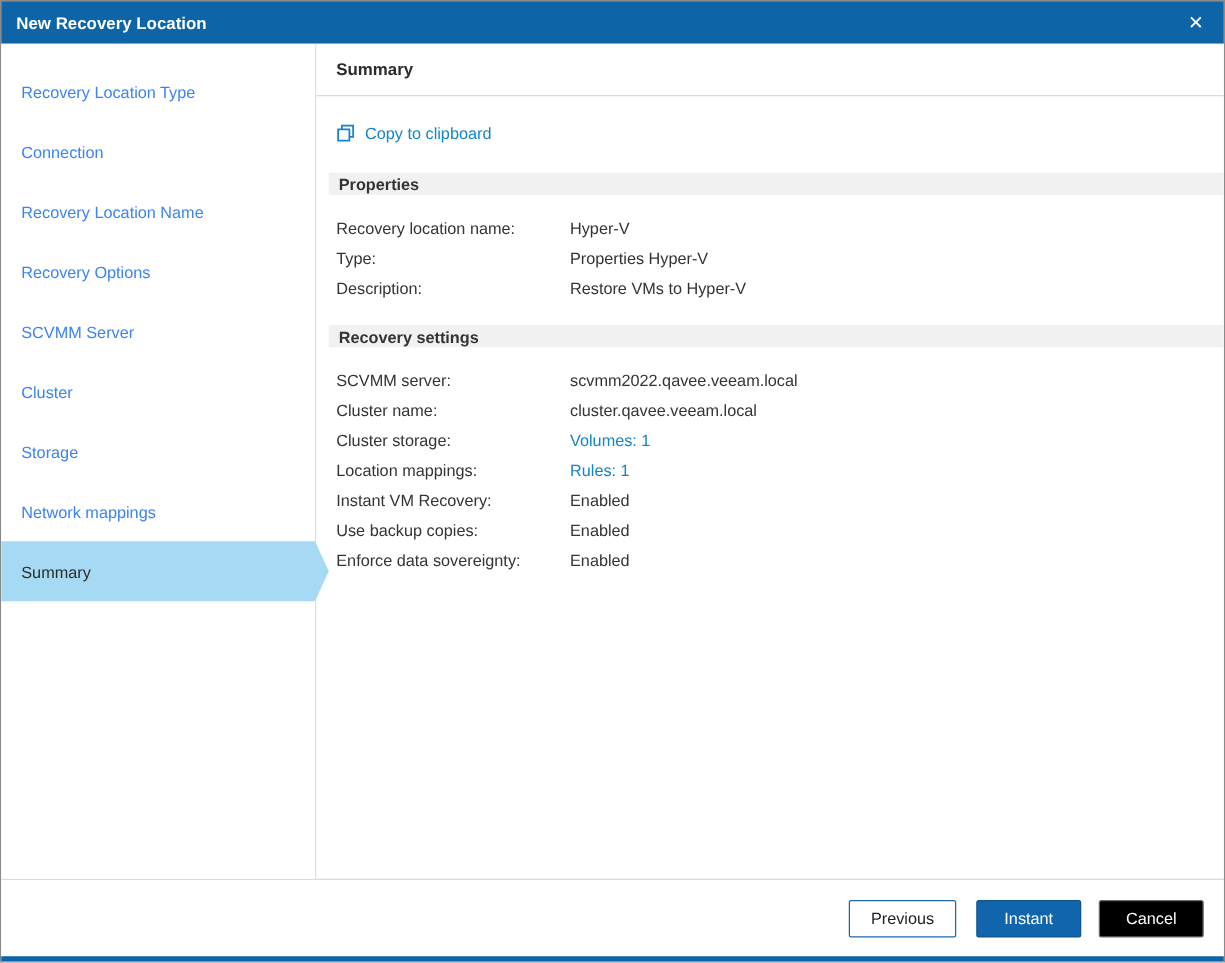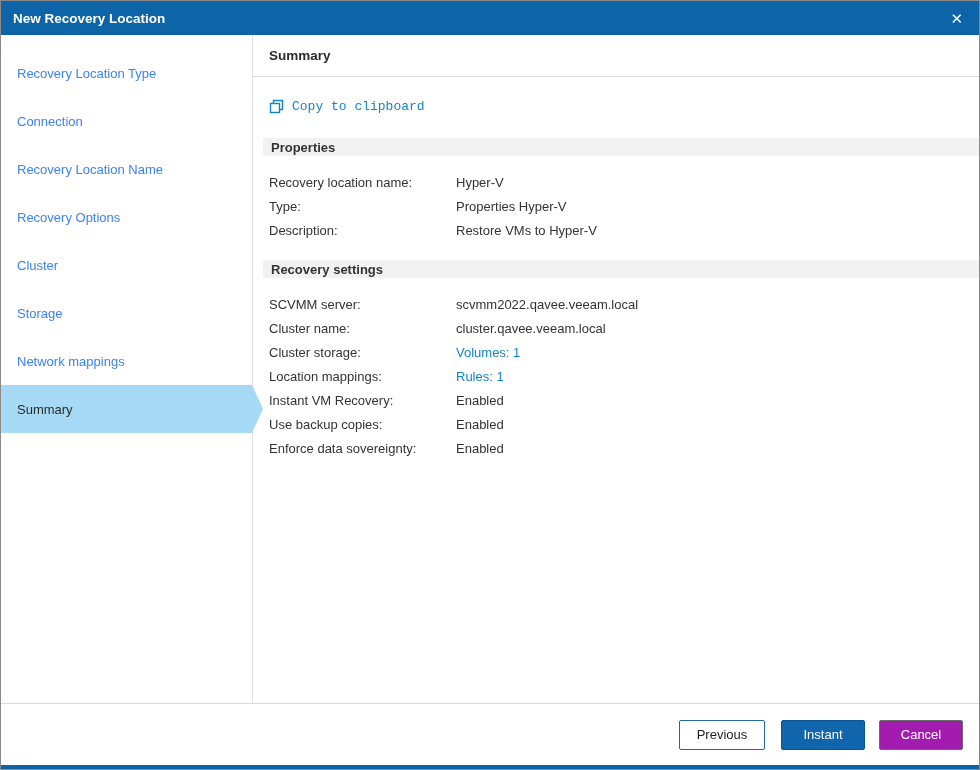--- a/index.html
+++ b/index.html
@@ -73,21 +73,20 @@
     border-bottom: 1px solid #d9d9d9;
     font-weight: bold; font-size: 13.5px; color: #2b2b2b;
   }
   .content-body { flex: 1; overflow: hidden; padding-top: 22px; }
   .copy-row {
     display: flex; align-items: center;
     padding-left: 16px;
     margin-bottom: 24px;
     color: #1384c8;
     cursor: pointer;
-    font-family: Liberation Mono, monospace;
   }
   .copy-row .copy-icon { margin-right: 8px; display: inline-flex; }
   .copy-row .copy-label { color: #1384c8; }
   .section-bar {
     margin-left: 10px;
     height: 18px;
     background: #f1f1f1;
     display: flex; align-items: center;
     padding-left: 8px;
     font-weight: bold; color: #333333;
@@ -120,21 +119,21 @@
     margin-left: 8px;
   }
   .btn-finish {
     background: #1065ad;
     border: 1px solid #0c548f;
     color: #ffffff;
     margin-right: 14px;
     min-width: 84px;
   }
   .btn-cancel {
-    background: #a21caf;
+    background: #000000;
     border: 1px solid #6a6a6a;
     color: #ffffff;
     min-width: 84px;
   }
   .bottom-strip {
     height: 4px; flex: 0 0 4px;
     background: #0d64a6;
   }
 </style>
 </head>
@@ -154,20 +153,23 @@
           <span>Recovery Location Type</span>
         </div>
       <div class="nav-item">
           <span>Connection</span>
         </div>
       <div class="nav-item">
           <span>Recovery Location Name</span>
         </div>
       <div class="nav-item">
           <span>Recovery Options</span>
+        </div>
+      <div class="nav-item">
+          <span>SCVMM Server</span>
         </div>
       <div class="nav-item">
           <span>Cluster</span>
         </div>
       <div class="nav-item">
           <span>Storage</span>
         </div>
       <div class="nav-item">
           <span>Network mappings</span>
         </div>

